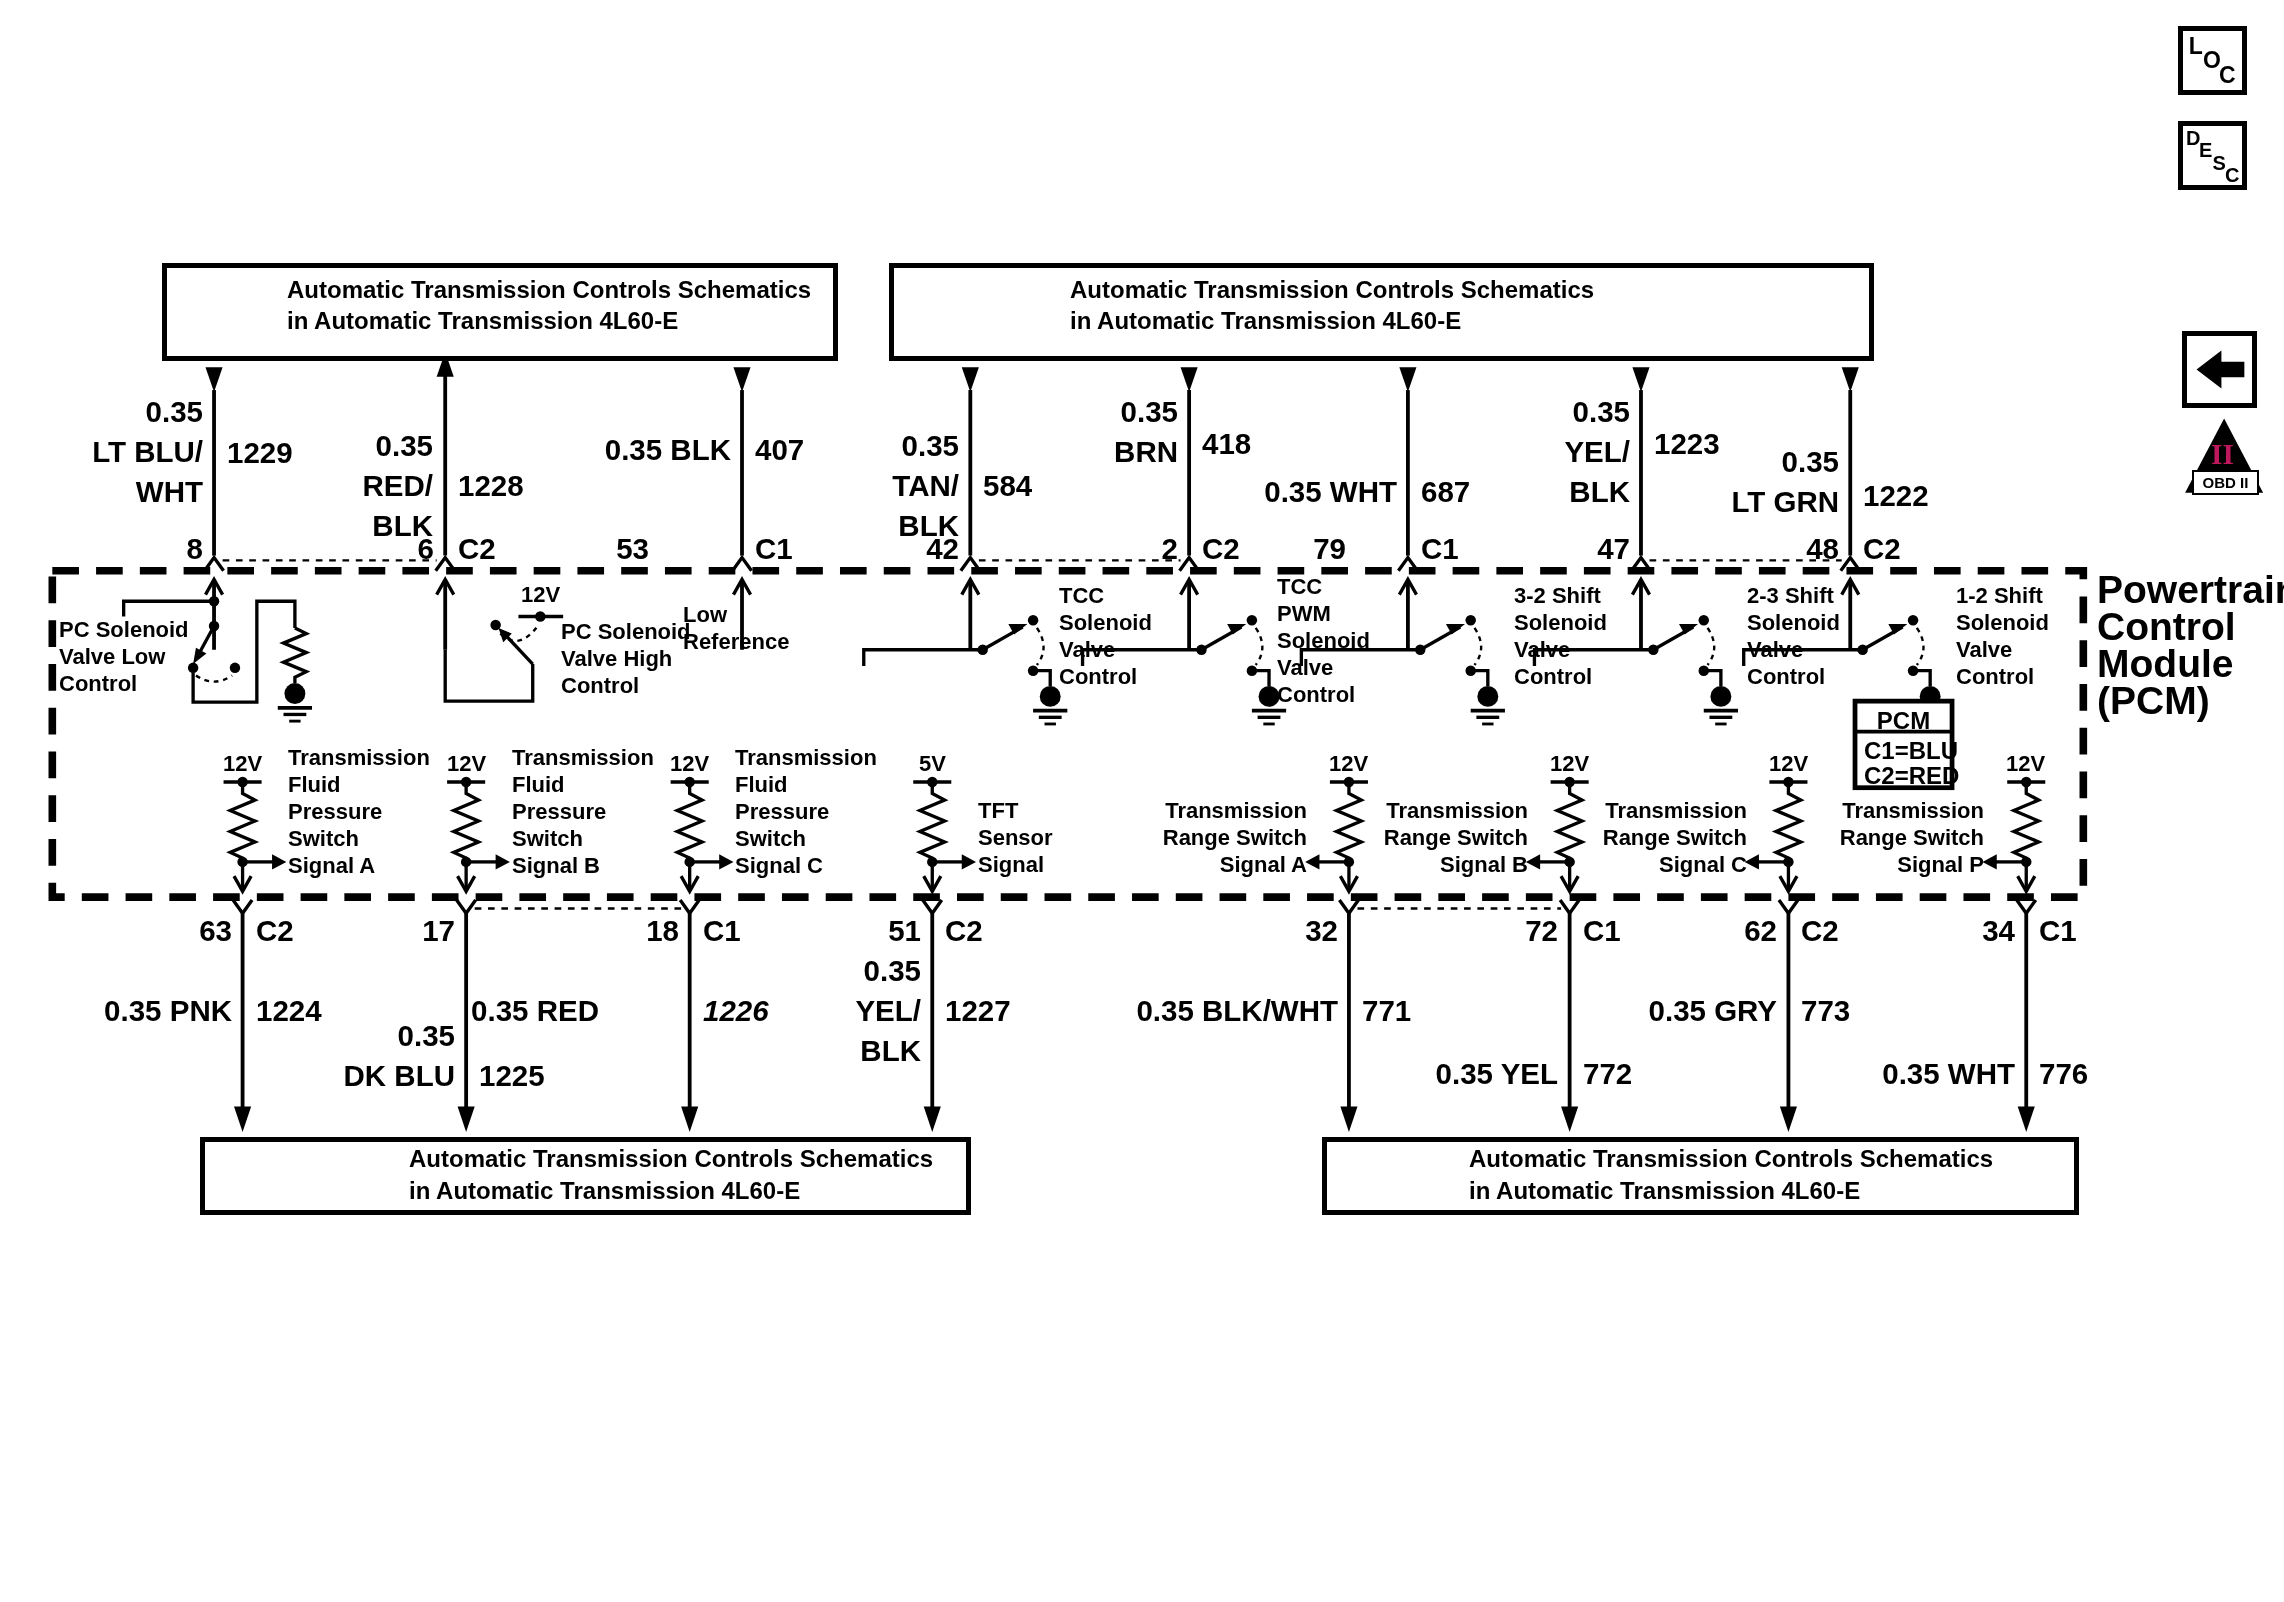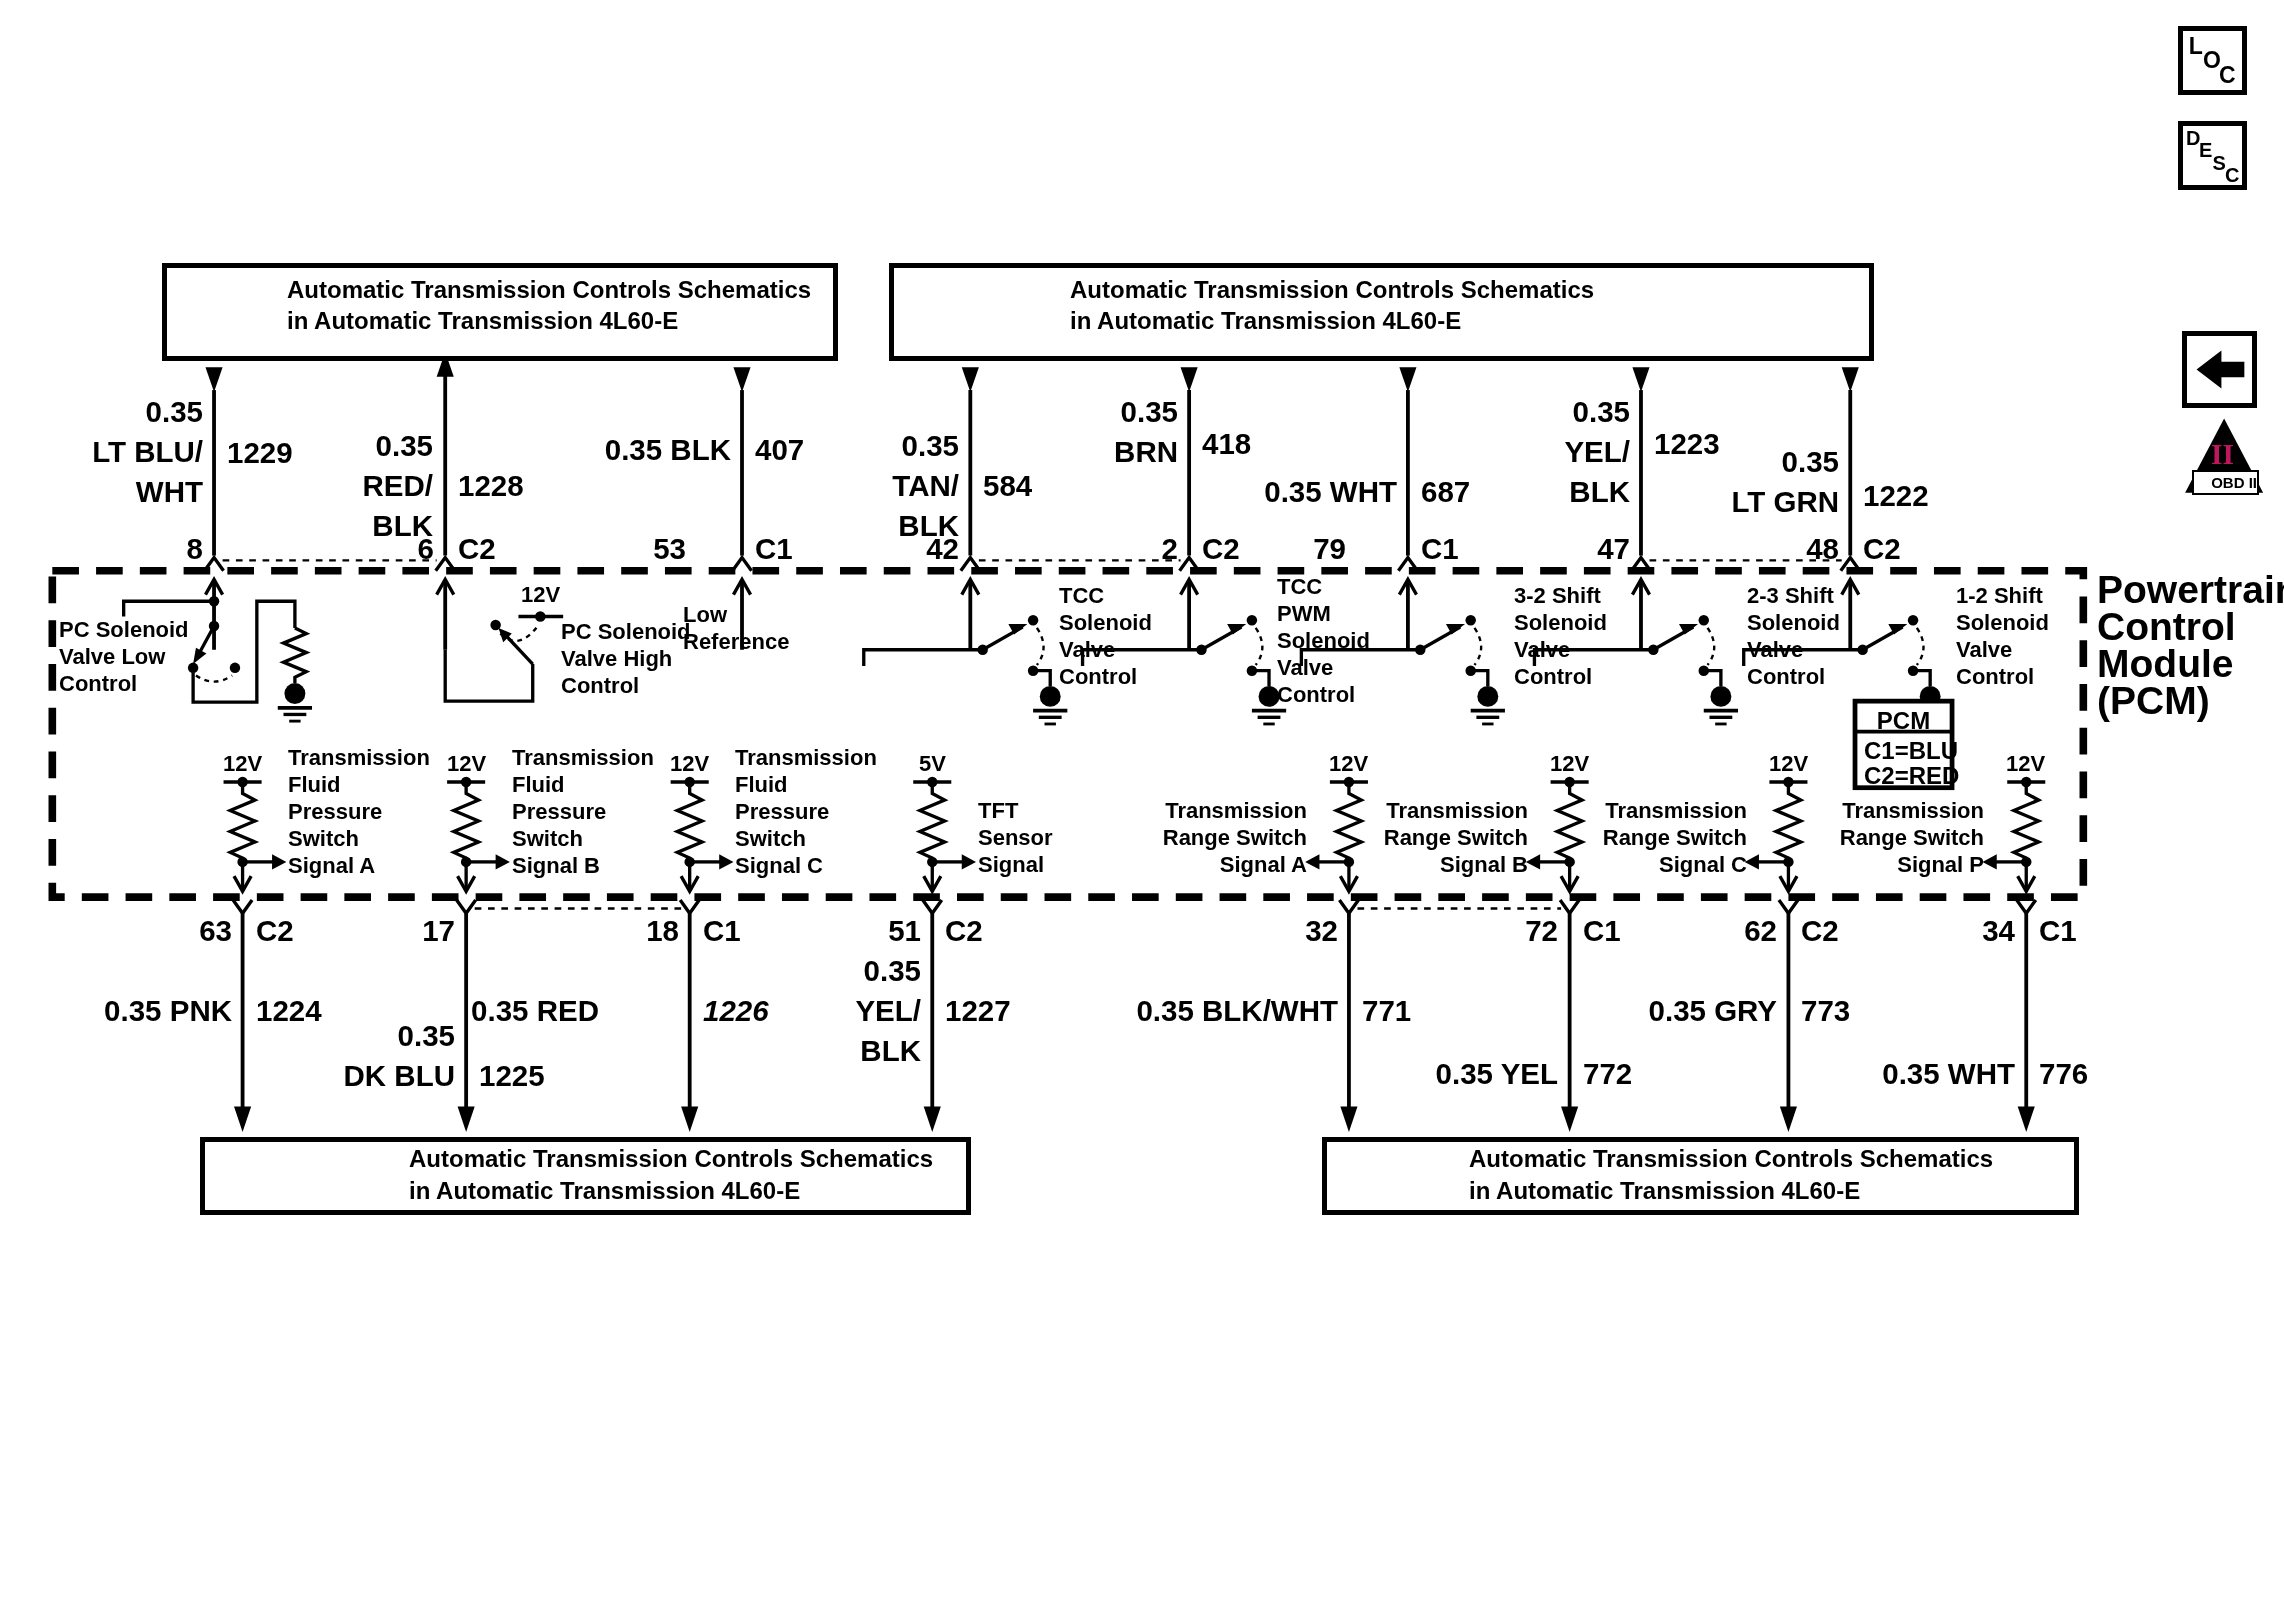--- a/index.html
+++ b/index.html
@@ -13,21 +13,21 @@
   .fn{font-size:22px;font-weight:600;line-height:27px;}
   .sup{font-size:22px;font-weight:700;text-align:center;width:57px;}
   .refbox{position:absolute;border:5.7px solid #000;background:#fff;}
   .reft{font-size:24px;font-weight:600;line-height:31px;}
   .big{font-size:39px;font-weight:700;line-height:37px;}
   .legend{font-size:24px;font-weight:700;}
   .iconbox{position:absolute;border:5.7px solid #000;background:#fff;}
   .iconletter{position:absolute;font-weight:700;font-family:"Liberation Sans",sans-serif;}
   .obd-numeral{position:absolute;color:#be185d;font-family:"Liberation Serif",serif;font-weight:700;font-size:29.5px;}
   .obd-banner{position:absolute;background:#fff;border:2.9px solid #000;font-size:15px;font-weight:700;
-              text-align:right;line-height:21px;}
+              text-align:center;line-height:21px;}
 </style>
 </head>
 <body>
 
 <div id="canvas">
 
   <svg width="2285" height="1603" viewBox="0 0 2402 1685">
     <defs>
       <g id="wireT">
           <polygon points="0,26 -9,0 9,0" fill="#000"></polygon>
@@ -231,21 +231,21 @@
 YEL/
 BLK</div>
   <div class="t w" style="left:1654px;top:424px;">1223</div>
   <div class="t w ra" style="right:446px;top:442px;">0.35
 LT GRN</div>
   <div class="t w" style="left:1863px;top:476px;">1222</div>
 
   <div class="t pin ra" style="right:2082px;top:531px;">8</div>
   <div class="t pin ra" style="right:1851px;top:531px;">6</div>
   <div class="t pin" style="left:458px;top:531px;">C2</div>
-  <div class="t pin ra" style="right:1599px;top:531px;">53</div>
+  <div class="t pin ra" style="right:1636px;top:531px;">53</div>
   <div class="t pin" style="left:755px;top:531px;">C1</div>
   <div class="t pin ra" style="right:1326px;top:531px;">42</div>
   <div class="t pin ra" style="right:1107px;top:531px;">2</div>
   <div class="t pin" style="left:1202px;top:531px;">C2</div>
   <div class="t pin ra" style="right:939px;top:531px;">79</div>
   <div class="t pin" style="left:1421px;top:531px;">C1</div>
   <div class="t pin ra" style="right:655px;top:531px;">47</div>
   <div class="t pin ra" style="right:446px;top:531px;">48</div>
   <div class="t pin" style="left:1863px;top:531px;">C2</div>
 

